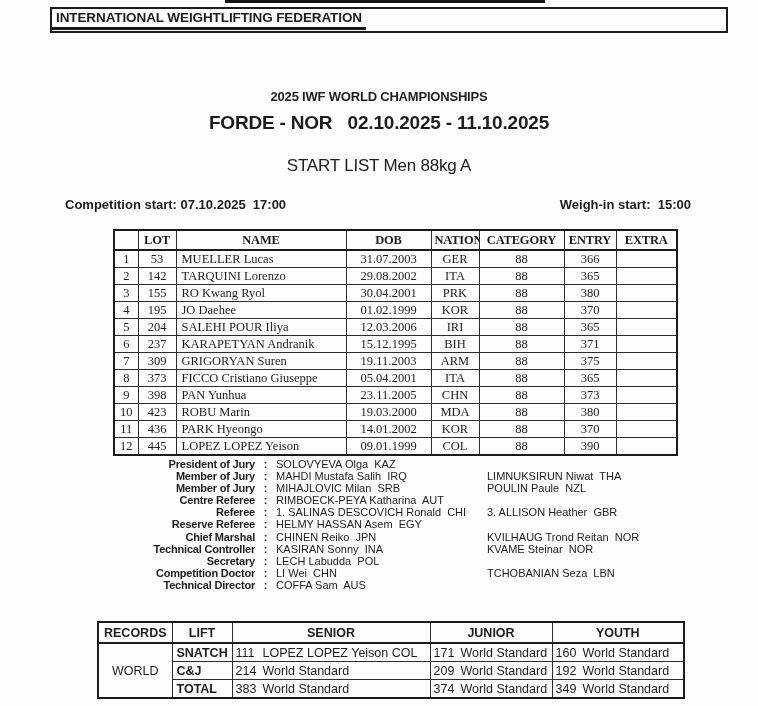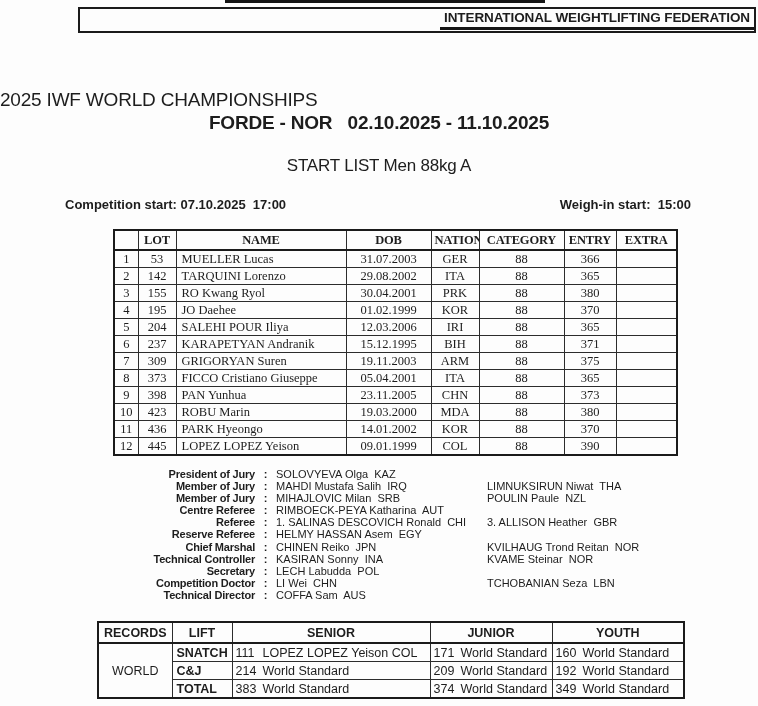--- a/index.html
+++ b/index.html
@@ -5,48 +5,48 @@
   html,body { margin:0; padding:0; background:#ffffff; }
   .page {
     position:relative; width:758px; height:706px; margin:0 auto;
     background:#fdfdfd; color:#1d1d1d; overflow:hidden;
     font-family:"Liberation Sans","DejaVu Sans",sans-serif;
     -webkit-font-smoothing:antialiased;
   }
   .top-rule { position:absolute; left:225px; top:0; width:320px; height:3px; background:#151515; }
   .fed-box {
     position:absolute; left:50px; top:7px; width:674px; height:22px;
-    border:2px solid #1b1b1b; display:flex; align-items:center; justify-content:flex-end;margin-left:28px;
+    border:2px solid #1b1b1b; display:flex; align-items:center; justify-content:flex-start;
   }
   .fed-text {
     font-weight:bold; font-size:13.5px; letter-spacing:-0.1px; line-height:1.05;
     border-bottom:3px solid #161616; padding:1px 4px 1px; white-space:pre;
   }
-  .title1 { position:absolute; top:89px; left:0; width:100%; 
-    font-weight:normal; font-size:19px; letter-spacing:-0.2px; white-space:pre; }
+  .title1 { position:absolute; top:89px; left:0; width:100%; text-align:center;
+    font-weight:bold; font-size:13px; letter-spacing:-0.2px; white-space:pre; }
   .title2 { position:absolute; top:112px; left:0; width:100%; text-align:center;
     font-weight:bold; font-size:19px; letter-spacing:-0.2px; white-space:pre; }
   .session { position:absolute; top:156px; left:0; width:100%; text-align:center;
     font-weight:normal; font-size:17px; letter-spacing:-0.2px; }
   .meta-left  { position:absolute; left:65px;  top:197px; font-weight:bold; font-size:13px; white-space:pre; }
   .meta-right { position:absolute; right:67px; top:197px; font-weight:bold; font-size:13px; white-space:pre; }
 
   table.main {
     position:absolute; left:113px; top:229px; width:563px;
     border-collapse:collapse; table-layout:fixed;
     font-size:12.5px; border:2px solid #1b1b1b;font-family:Liberation Serif, serif;
   }
   table.main th, table.main td {
     border:1px solid #2c2c2c; padding:0 3px; height:16px; line-height:15px;
     overflow:hidden; white-space:nowrap; text-align:center; font-weight:normal;
   }
   table.main th { font-weight:bold; height:18px; border-bottom:2px solid #1b1b1b; letter-spacing:-0.2px; }
   table.main td.tleft, table.main th.tleft { text-align:left; padding-left:5px; }
 
-  .officials { position:absolute; left:0; top:468px; width:758px; font-size:11px; }
+  .officials { position:absolute; left:0; top:458px; width:758px; font-size:11px; }
   .orow { display:flex; height:12.1px; line-height:12.1px; align-items:baseline; }
   .olabel { width:255px; text-align:right; font-weight:bold; white-space:pre; letter-spacing:-0.2px; }
   .ocolon { width:21px; text-align:center; font-weight:bold; }
   .oval   { width:211px; white-space:pre; overflow:visible; }
   .oval2  { white-space:pre; }
 
   table.records {
     position:absolute; left:97px; top:621px; width:586px;
     border-collapse:collapse; table-layout:fixed;
     font-size:12.5px; border:2px solid #1b1b1b;

